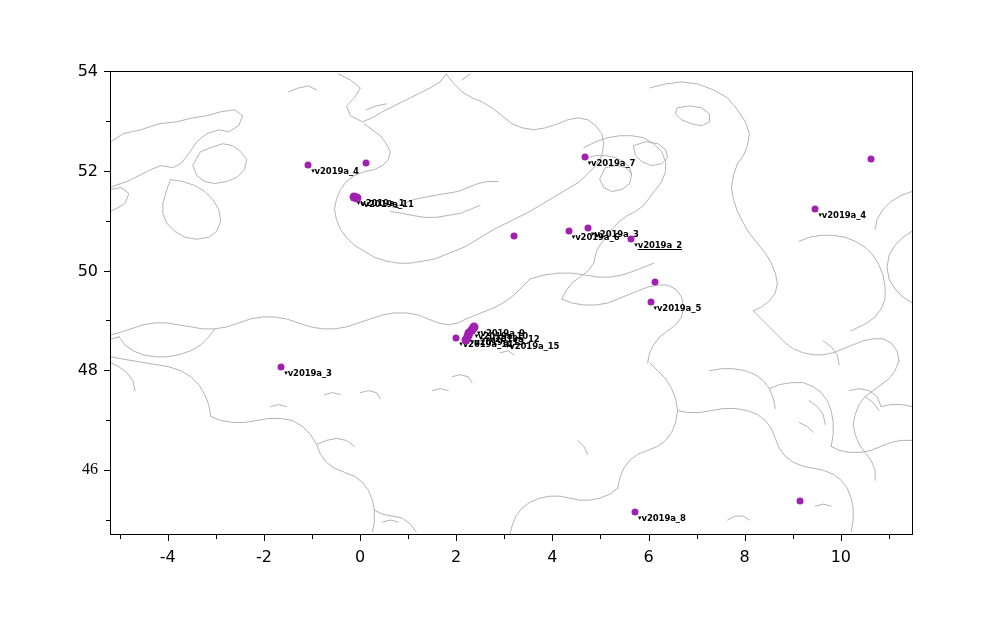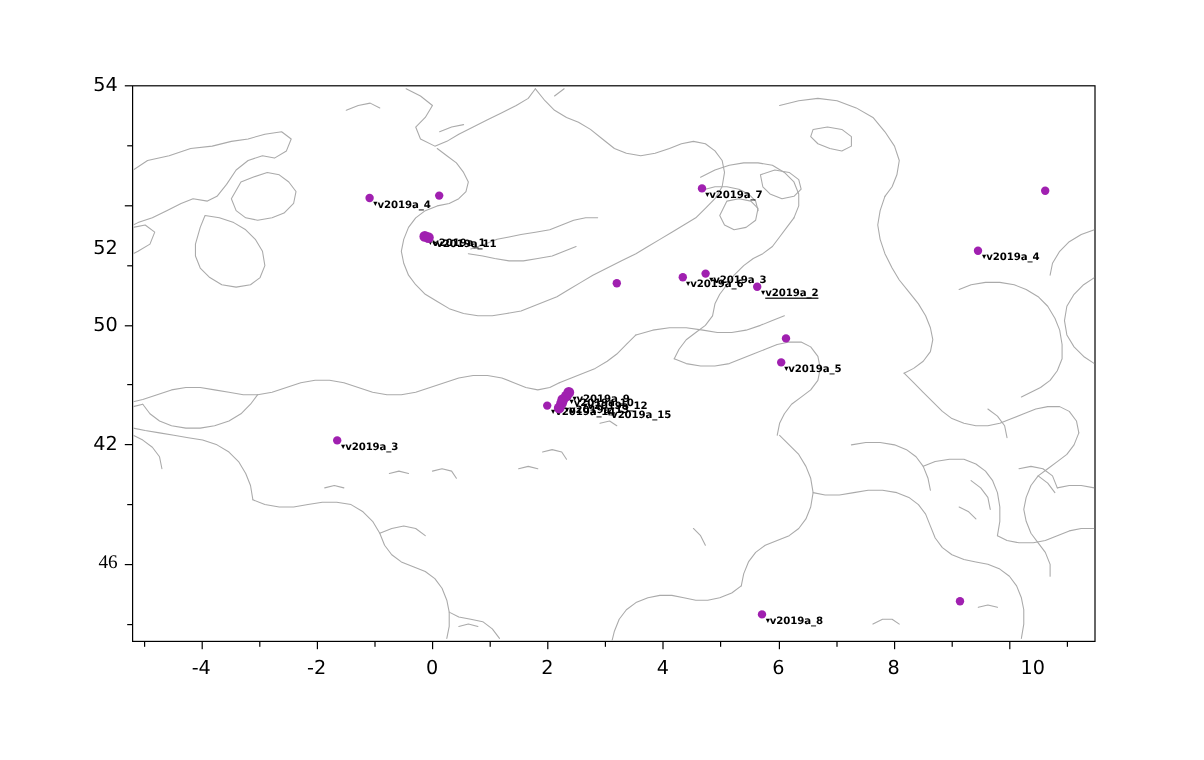--- a/index.html
+++ b/index.html
@@ -314,25 +314,25 @@
       <div class="point-label" style="left: 173.217px; top: 301.363px;">v2019a_3</div>
       <div class="marker" title="v2019a_8" style="left: 524.114px; top: 440.052px; background: rgb(160, 32, 176);"></div>
       <div class="point-label" style="left: 527.114px; top: 446.052px;">v2019a_8</div>
       <div class="marker" title="" style="left: 688.56px; top: 429.075px; background: rgb(160, 32, 176);"></div>
     </div>
 
   <div id="tick-layer">
       <div class="tick-y" style="top: 399.14px;"></div>
       <div class="ticklabel-y" style="top: 389.14px; left: -58px; font-family: Liberation Serif, serif;">46</div>
       <div class="tick-y" style="top: 299.355px;"></div>
-      <div class="ticklabel-y" style="top: 289.355px; left: -58px;">42</div>
+      <div class="ticklabel-y" style="top: 289.355px; left: -58px;">48</div>
       <div class="tick-y" style="top: 199.57px;"></div>
       <div class="ticklabel-y" style="top: 189.57px; left: -58px;">50</div>
       <div class="tick-y" style="top: 99.7849px;"></div>
-      <div class="ticklabel-y" style="top: 89.7849px; left: -58px; margin-top: 36px;">52</div>
+      <div class="ticklabel-y" style="top: 89.7849px; left: -58px;">52</div>
       <div class="tick-y" style="top: 0px;"></div>
       <div class="ticklabel-y" style="top: -10px; left: -58px;">54</div>
       <div class="tick-y minor" style="top: 449.032px;"></div>
       <div class="tick-y minor" style="top: 349.247px;"></div>
       <div class="tick-y minor" style="top: 249.462px;"></div>
       <div class="tick-y minor" style="top: 149.677px;"></div>
       <div class="tick-y minor" style="top: 49.8925px;"></div>
       <div class="tick-x" style="left: 57.7006px;"></div>
       <div class="ticklabel-x" style="left: 27.7006px; top: 476px;">-4</div>
       <div class="tick-x" style="left: 153.868px;"></div>
@@ -341,21 +341,21 @@
       <div class="ticklabel-x" style="left: 220.036px; top: 476px;">0</div>
       <div class="tick-x" style="left: 346.204px;"></div>
       <div class="ticklabel-x" style="left: 316.204px; top: 476px;">2</div>
       <div class="tick-x" style="left: 442.371px;"></div>
       <div class="ticklabel-x" style="left: 412.371px; top: 476px;">4</div>
       <div class="tick-x" style="left: 538.539px;"></div>
       <div class="ticklabel-x" style="left: 508.539px; top: 476px;">6</div>
       <div class="tick-x" style="left: 634.707px;"></div>
       <div class="ticklabel-x" style="left: 604.707px; top: 476px;">8</div>
       <div class="tick-x" style="left: 730.874px;"></div>
-      <div class="ticklabel-x" style="left: 700.874px; top: 476px; text-align: right;">10</div>
+      <div class="ticklabel-x" style="left: 700.874px; top: 476px;">10</div>
       <div class="tick-x minor" style="left: 9.61677px;"></div>
       <div class="tick-x minor" style="left: 105.784px;"></div>
       <div class="tick-x minor" style="left: 201.952px;"></div>
       <div class="tick-x minor" style="left: 298.12px;"></div>
       <div class="tick-x minor" style="left: 394.287px;"></div>
       <div class="tick-x minor" style="left: 490.455px;"></div>
       <div class="tick-x minor" style="left: 586.623px;"></div>
       <div class="tick-x minor" style="left: 682.79px;"></div>
       <div class="tick-x minor" style="left: 778.958px;"></div>
     </div>

